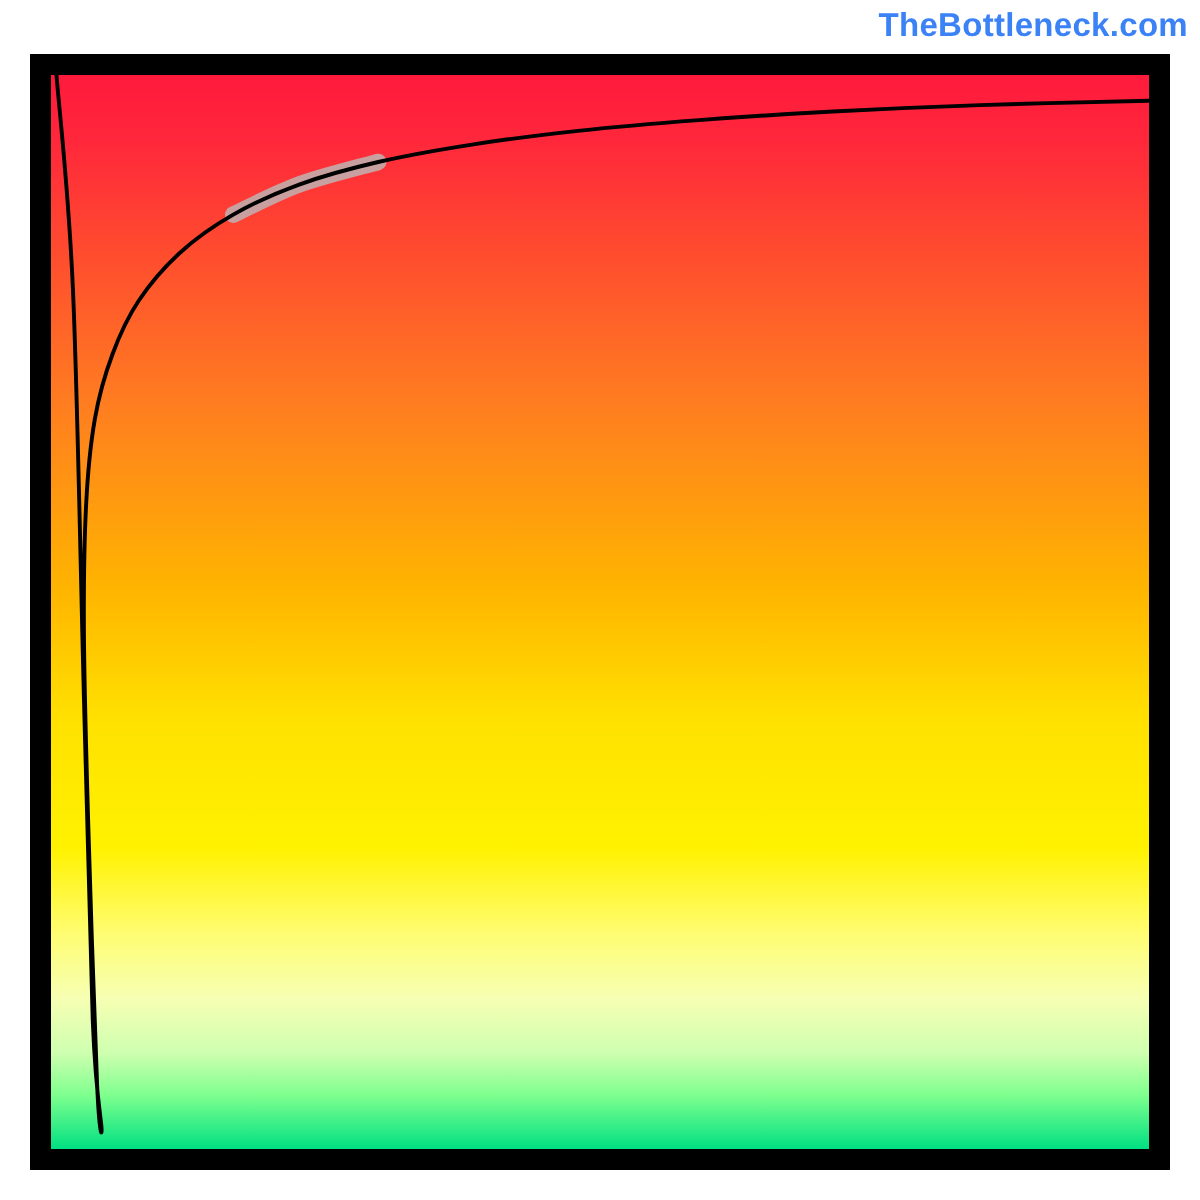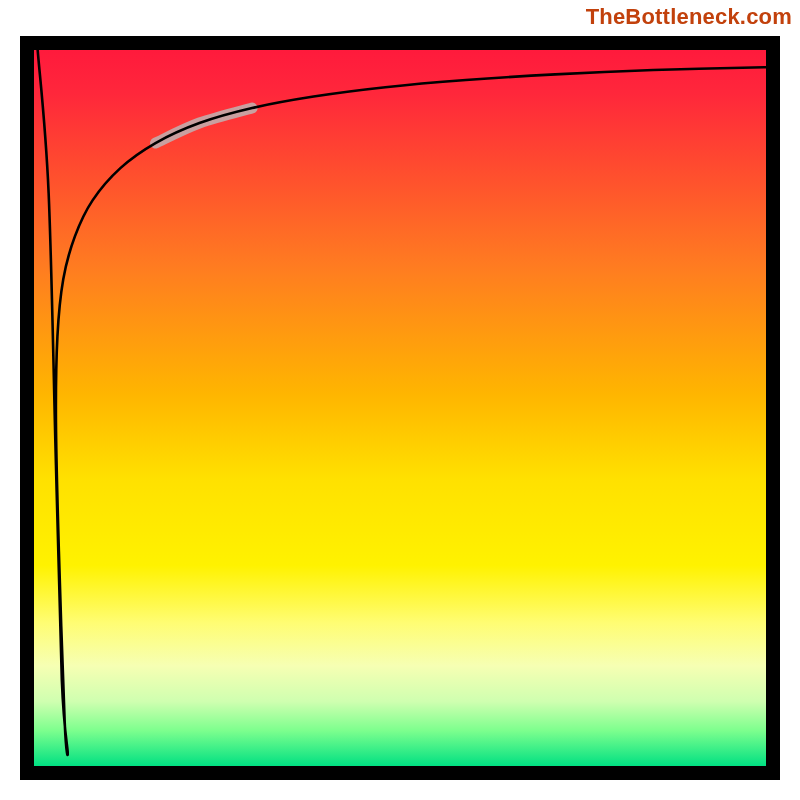--- a/index.html
+++ b/index.html
@@ -9,21 +9,21 @@
     width: 800px;
     height: 800px;
   }
   .watermark {
     position: absolute;
     top: 4px;
     right: 8px;
     font-family: Arial, Helvetica, sans-serif;
     font-size: 22px;
     font-weight: 600;
-    color: #c2410c;
+    color: #3b82f6;
     letter-spacing: 0.2px;
     z-index: 10;
   }
   .plot-area {
     position: absolute;
     left: 20px;
     top: 36px;
     width: 760px;
     height: 744px;
     

